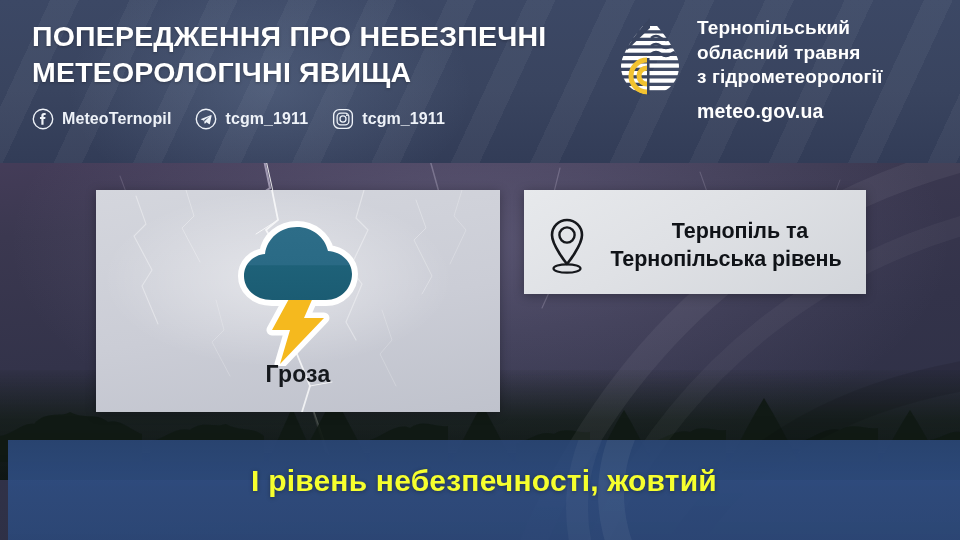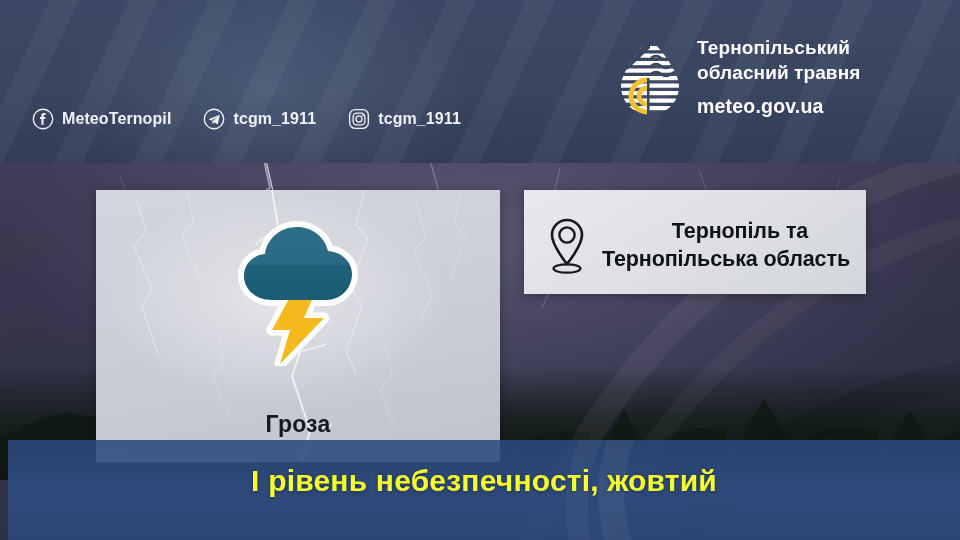--- a/index.html
+++ b/index.html
@@ -47,39 +47,39 @@
   }
 
   .title{position:absolute;left:32px;top:18px;width:580px;
     color:#ffffff;font-weight:700;font-size:28.5px;line-height:1.28;
     letter-spacing:.2px;text-transform:uppercase;
     font-family:"Liberation Sans","DejaVu Sans",sans-serif;
     text-shadow:0 1px 3px rgba(0,0,0,.28);
   }
   .title .l2{display:block;}
 
-  .socials{position:absolute;left:32px;top:108px;display:flex;align-items:center;gap:16px;}
+  .socials{position:absolute;left:32px;top:108px;display:flex;align-items:center;gap:8px;}
   .soc{display:flex;align-items:center;}
   .soc-ico{width:22px;height:22px;flex:0 0 auto;color:#eef2f8;}
   .soc-ico svg{display:block;width:22px;height:22px;}
   .soc-txt{color:#eef2f8;font-size:16px;font-weight:600;margin-left:8px;margin-right:16px;
     letter-spacing:.1px;white-space:nowrap;}
 
   
-  .logo{position:absolute;left:617px;top:36px;display:flex;align-items:flex-start;gap:14px;}
+  .logo{position:absolute;left:617px;top:16px;display:flex;align-items:flex-start;gap:14px;}
   .logo-mark{width:66px;height:82px;flex:0 0 auto;}
   .logo-mark svg{display:block;width:66px;height:82px;}
   .logo-text{color:#fff;font-size:19px;font-weight:700;line-height:1.30;letter-spacing:.1px;white-space:nowrap;}
   .logo-site{color:#fff;font-size:19.5px;font-weight:700;letter-spacing:.2px;margin-top:10px;}
 
   
   .card{position:absolute;background:linear-gradient(150deg,#e7e9ec 0%,#dfe1e5 45%,#d2d5da 100%);
         box-shadow:0 2px 10px rgba(0,0,0,.30);}
 
-  .card-icon{left:96px;top:190px;width:404px;height:272px;overflow:hidden;
+  .card-icon{left:96px;top:190px;width:404px;height:222px;overflow:hidden;
     background:#c9cbd2;}
   .icon-photo{position:absolute;inset:0;
     background:
       radial-gradient(ellipse 60% 55% at 45% 40%, rgba(255,255,255,.45) 0%, rgba(210,212,220,0) 72%),
       linear-gradient(170deg,#d4d6dd 0%,#cbcdd6 55%,#bfc2cc 100%);
   }
   .icon-photo svg{position:absolute;inset:0;width:100%;height:100%;}
   .storm{position:absolute;left:50%;top:24px;transform:translateX(-50%);width:132px;height:152px;}
   .storm svg{display:block;width:132px;height:152px;}
   .icon-label{position:absolute;left:0;right:0;bottom:24px;text-align:center;
@@ -170,20 +170,24 @@
       <g fill="none" stroke="rgba(0,0,0,.10)" stroke-width="30">
         <path d="M620 250 C470 270 360 330 300 430"></path>
       </g>
     </svg>
   </div>
 
   <div class="header">
     <div class="stripes"></div>
     <div class="glow"></div>
 
+    <div class="title">
+      <span class="l1">ПОПЕРЕДЖЕННЯ ПРО НЕБЕЗПЕЧНІ</span>
+      <span class="l2">МЕТЕОРОЛОГІЧНІ ЯВИЩА</span>
+    </div>
 
     <div class="socials">
 
       <div class="soc">
         <span class="soc-ico">
           <svg viewBox="0 0 24 24" aria-hidden="true">
             <circle cx="12" cy="12" r="10.6" fill="none" stroke="currentColor" stroke-width="1.5"></circle>
             <path d="M13.4 7.6h1.5V5.4h-1.9c-1.8 0-2.8 1.1-2.8 2.9v1.4H8.7v2.2h1.5v6.3h2.4v-6.3h1.8l.3-2.2h-2.1V8.6c0-.7.3-1 .8-1z" fill="currentColor"></path>
           </svg>
         </span>
@@ -253,20 +257,21 @@
             </g>
 
             <rect x="30" y="42" width="2.5" height="40" fill="#39445f"></rect>
           </g>
         </svg>
       </span>
       <span class="logo-copy">
         <span class="logo-text">
           <span style="display:block">Тернопільський</span>
           <span style="display:block">обласний травня</span>
+          <span style="display:block">з гідрометеорології</span>
         </span>
         <span class="logo-site" style="display:block">meteo.gov.ua</span>
       </span>
     </div>
   </div>
 
   <div class="card card-icon">
     <div class="icon-photo">
       <svg viewBox="0 0 404 222" preserveAspectRatio="none" aria-hidden="true">
         <g stroke="#ffffff" fill="none" stroke-linecap="round" opacity=".75">
@@ -310,21 +315,21 @@
   <div class="card card-place">
     <span class="pin-ico">
       <svg viewBox="0 0 42 60" aria-hidden="true">
         <path d="M21 4 C12.7 4 6 10.7 6 19 C6 29.5 21 48 21 48 C21 48 36 29.5 36 19 C36 10.7 29.3 4 21 4 Z" fill="none" stroke="#16181c" stroke-width="2.6" stroke-linejoin="round"></path>
         <circle cx="21" cy="19" r="7.6" fill="none" stroke="#16181c" stroke-width="2.4"></circle>
         <ellipse cx="21" cy="52.5" rx="13.5" ry="4.2" fill="none" stroke="#16181c" stroke-width="2.2"></ellipse>
       </svg>
     </span>
     <span class="place-txt">
       <span class="ln ln1">Тернопіль та</span>
-      <span class="ln ln2">Тернопільська область</span>
+      <span class="ln ln2">Тернопільська рівень</span>
     </span>
   </div>
 
 
   <div class="bottom">
     <div class="swoosh"></div>
     <div class="swoosh2"></div>
     <div class="danger">І рівень небезпечності, жовтий</div>
   </div>
 

